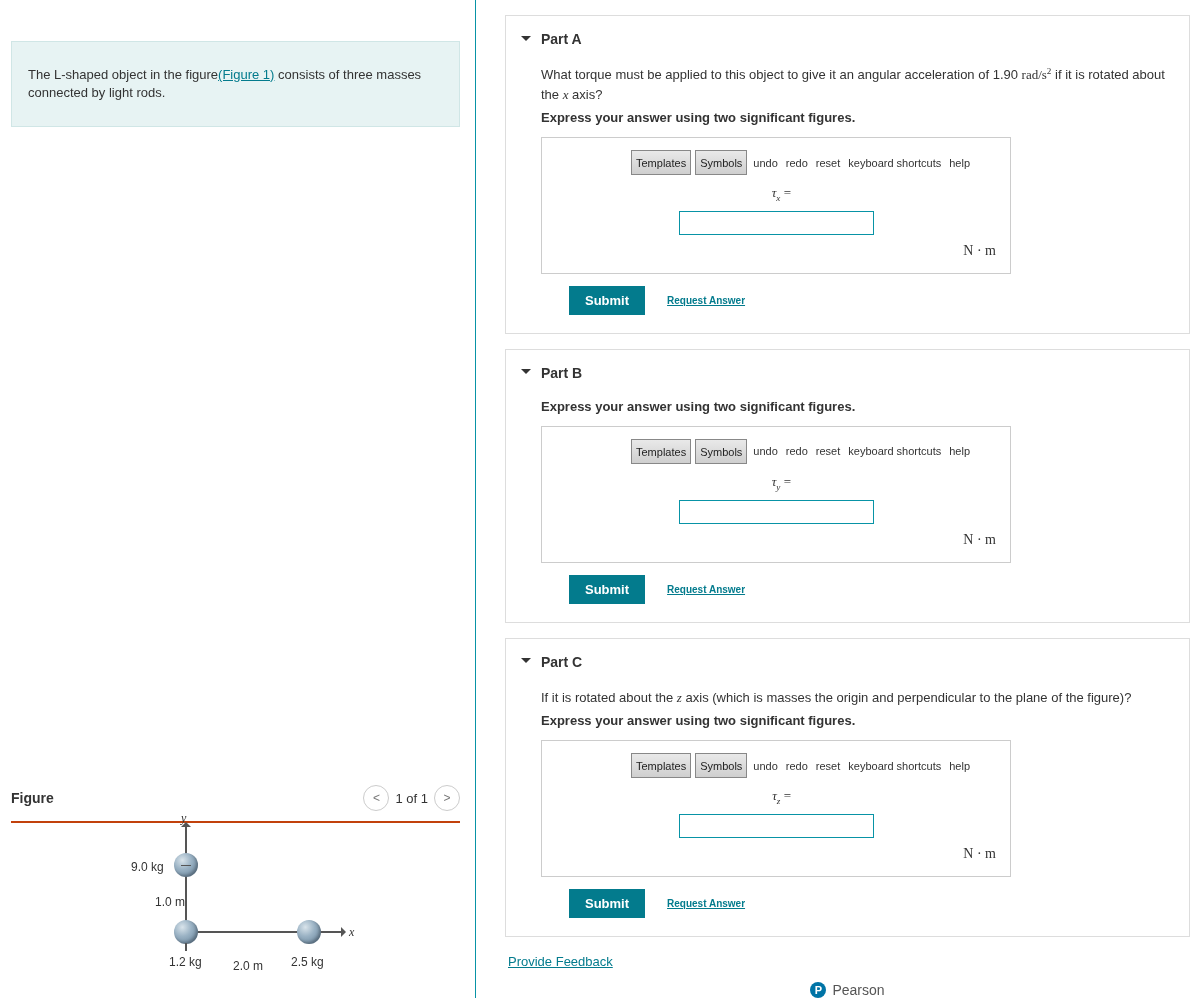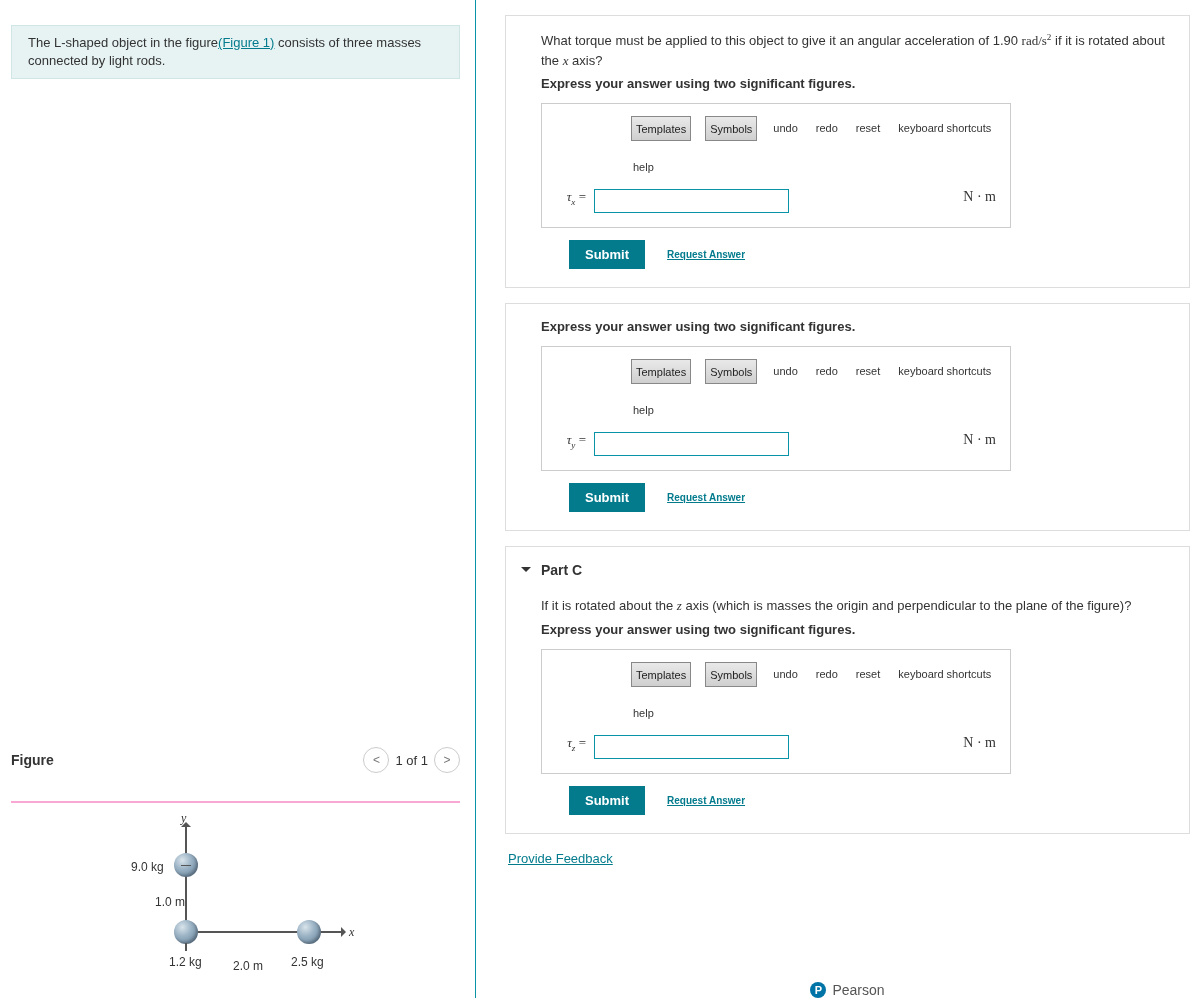--- a/index.html
+++ b/index.html
@@ -20,41 +20,40 @@
   
   .left-col{
     width:471px;
     flex:0 0 471px;
     box-sizing:border-box;
     padding:25px 0 0 0;
     display:flex;
     flex-direction:column;
   }
   .intro-box{
-    margin:0 11px 0 11px;
+    margin:16px 11px 0 11px;
     background:#e7f3f3;
     border:1px solid #d0e6e6;
-    padding:8px 16px;
+    padding:24px 16px;
     font-size:13px;
     line-height:1.4;
   }
   .intro-box a{
     color:#037b8d;
     text-decoration:underline;
   }
   .figure-section{
     margin-top:auto;
     padding:0 11px 15px 11px;
   }
   .figure-header{
     display:flex;
     align-items:center;
-    border-bottom:2px solid #f9a8d4;
-    padding-bottom:28px;
-    margin-bottom:20px;
+    border-bottom:2px solid #c2410c;
+    padding-bottom:10px;
   }
   .figure-title{
     font-weight:bold;
     font-size:14px;
   }
   .figure-pager{
     margin-left:auto;
     display:flex;
     align-items:center;
     gap:6px;
@@ -190,22 +189,22 @@
   .math{
     font-family:"Times New Roman",Times,serif;
   }
   .answer-box{
     border:1px solid #ccc;
     padding:12px 14px 14px 14px;
     max-width:440px;
   }
   .toolbar{
     display:flex;
-    align-items:flex-start;
-    gap:14px;
+    align-items:center;
+    gap:4px;
     margin-left:35px;
     margin-bottom:10px;
     flex-wrap:wrap;
     padding-left:40px;
   }
   .tool-btn{
     background:linear-gradient(#e9e9e9,#cfcfcf);
     border:1px solid #888;
     font-size:11px;
     padding:3px 4px 2px 4px;
@@ -216,22 +215,23 @@
     box-sizing:content-box;
   }
   .tool-btn.wide{
     background:none;
     border:none;
     color:#333;
     padding:3px 2px;
   }
   .input-row{
     display:flex;
-    align-items:flex-start;
+    align-items:center;
     gap:8px;
+    flex-direction:column;
   }
   .prefix{
     font-family:"Times New Roman",serif;
     font-size:13px;
     white-space:nowrap;
     width:30px;
     text-align:right;
   }
   .answer-input{
     border:1px solid #0893a6;
@@ -337,20 +337,24 @@
         <span class="fig-label" style="left:160px;top:132px;">2.5 kg</span>
       </div>
     </div>
   </div>
 
   <div class="resizer"></div>
 
   <div class="right-col">
 
     <div class="part">
+      <div class="part-header">
+        <div class="caret-down"></div>
+        <span>Part A</span>
+      </div>
       <div class="part-body">
         <div class="question">
           <span>What torque must be applied to this object to give it an angular acceleration of 1.90 </span><span class="math"><span>rad/s</span><sup>2</sup></span><span> if it is rotated about the </span><span class="math" style="font-style:italic">x</span><span> axis?</span>
         </div>
         <div class="instruct">Express your answer using two significant figures.</div>
 
         <div class="answer-box">
           <div class="toolbar">
             <div class="tool-btn">Templates</div>
             <div class="tool-btn">Symbols</div>
@@ -368,20 +372,24 @@
         </div>
 
         <div class="actions">
           <button class="submit-btn">Submit</button>
           <a href="#" class="link">Request Answer</a>
         </div>
       </div>
     </div>
 
     <div class="part">
+      <div class="part-header">
+        <div class="caret-down"></div>
+        <span>Part B</span>
+      </div>
       <div class="part-body">
         <div class="instruct">Express your answer using two significant figures.</div>
 
         <div class="answer-box">
           <div class="toolbar">
             <div class="tool-btn">Templates</div>
             <div class="tool-btn">Symbols</div>
             <div class="tool-btn wide">undo</div>
             <div class="tool-btn wide">redo</div>
             <div class="tool-btn wide">reset</div>

